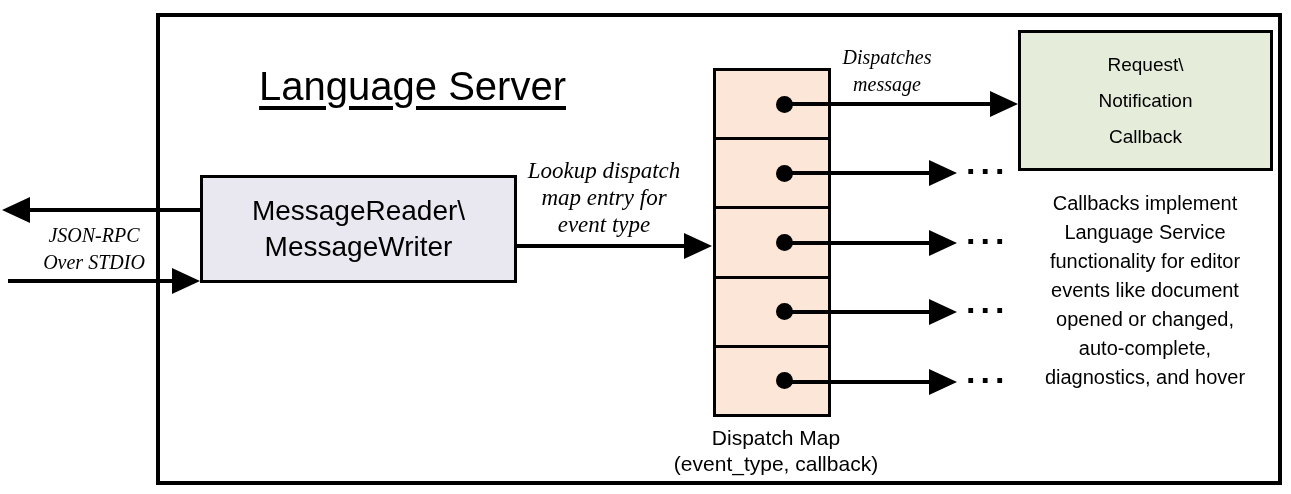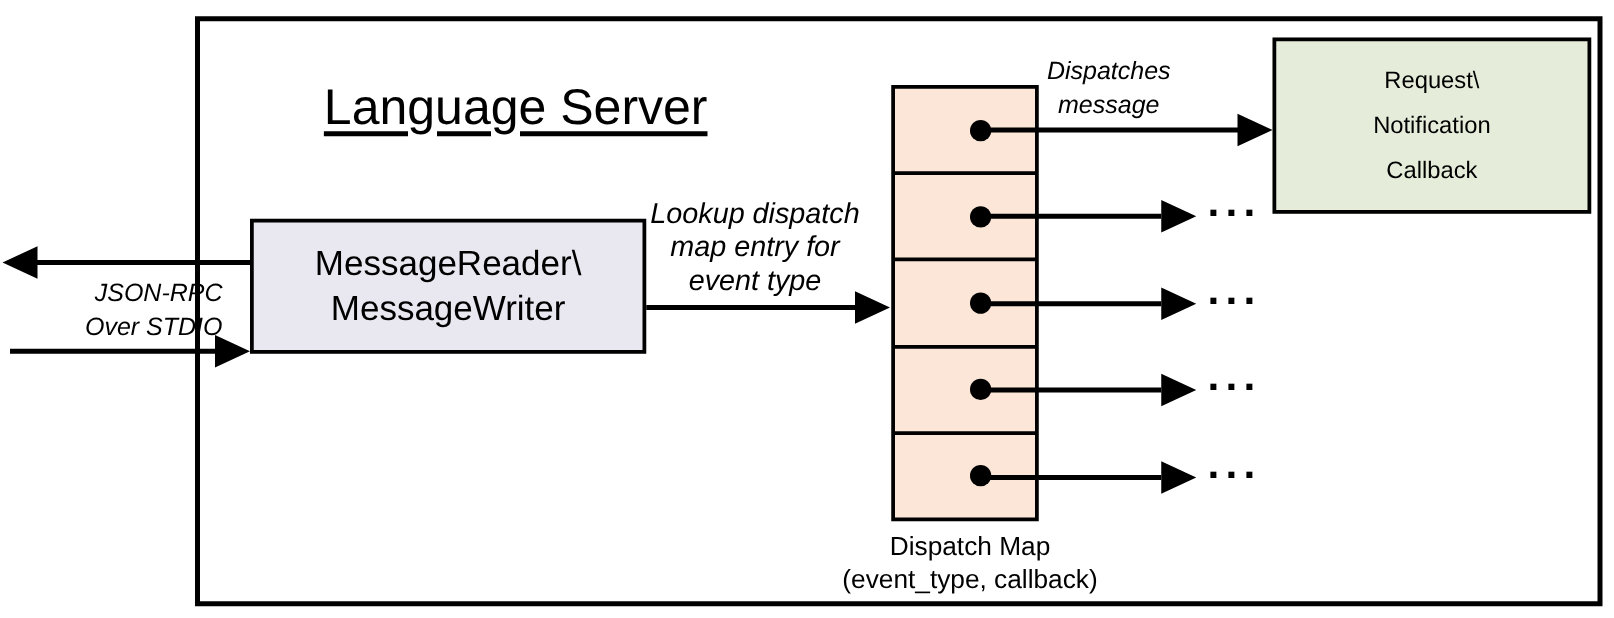--- a/index.html
+++ b/index.html
@@ -13,21 +13,21 @@
     position:relative;
     width:1291px;height:494px;
     background:#ffffff;
     font-family:"Liberation Sans", sans-serif;
     color:#000;
     overflow:hidden;
   }
   .abs{position:absolute;}
   .pre{white-space:pre-line;}
   .center{text-align:center;}
-  .italic{font-style:italic;}
+  .italic{font-style:italic;font-family:Liberation Serif, serif;}
 
   .outer-box{
     left:156px;top:13px;width:1126px;height:472px;
     border:4px solid var(--stroke);
     box-sizing:border-box;
     background:transparent;
   }
   .title{
     left:226px;top:50px;width:340px;
     font-size:40px;line-height:48px;
@@ -43,21 +43,21 @@
     box-sizing:border-box;
     display:flex;align-items:center;justify-content:center;
     font-size:28px;line-height:36px;
   }
   .reader-caption{
     left:183px;top:308px;width:374px;
     font-size:21px;line-height:29px;
   }
   .io-label{
     left:10px;top:222px;width:168px;
-    font-size:20px;line-height:27px;text-align:right;
+    font-size:20px;line-height:27px;
   }
   .lookup-label{
     left:508px;top:157px;width:192px;
     font-size:23px;line-height:27px;
   }
   .dispatches-label{
     left:822px;top:44px;width:130px;
     font-size:20px;line-height:27px;
   }
   .hline{height:4px;background:var(--stroke);}
@@ -196,14 +196,21 @@
   <div>
     <div class="abs hline" style="left:792px;top:380px;width:137px;"></div>
     <div class="abs head-right" style="left:929px;top:369px;"></div>
     <div class="abs ellipsis" style="left:966px;top:354px;">...</div>
   </div>
 
   <div class="abs callback-box center pre">Request\
 Notification
 Callback</div>
 
+  <div class="abs callbacks-note center pre">Callbacks implement
+Language Service
+functionality for editor
+events like document
+opened or changed,
+auto-complete,
+diagnostics, and hover</div>
 
 </div>
 
 </body></html>

